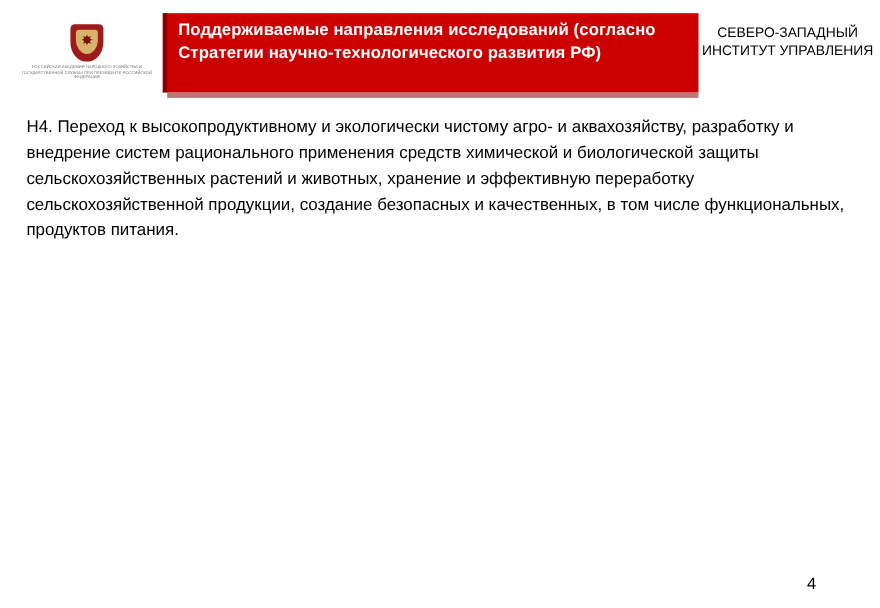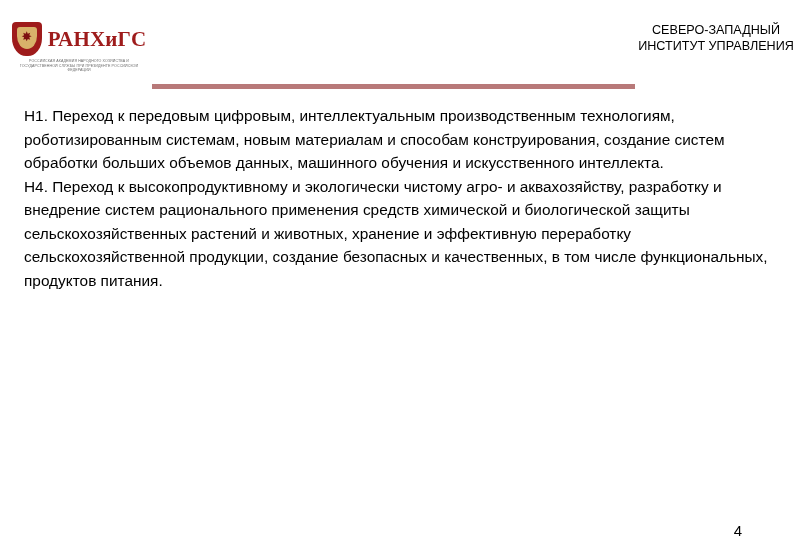--- a/index.html
+++ b/index.html
@@ -160,28 +160,29 @@
 
 <div class="header">
 
   <div class="logo-block">
     <div class="logo-row">
       <span class="logo-emblem">
         <span class="shield"></span>
         <span class="inner"></span>
         <span class="eagle">✸</span>
       </span>
-      <span class="logo-text">РАНХиГС</span>
     </div>
     <div class="logo-sub">РОССИЙСКАЯ АКАДЕМИЯ НАРОДНОГО ХОЗЯЙСТВА И ГОСУДАРСТВЕННОЙ СЛУЖБЫ ПРИ ПРЕЗИДЕНТЕ РОССИЙСКОЙ ФЕДЕРАЦИИ</div>
   </div>
 
   <div class="banner-shadow"></div>
+  <div class="title-banner">
+    <div class="title-text">Поддерживаемые направления исследований (согласно Стратегии научно-технологического развития РФ)</div>
+  </div>
 
   <div class="institute-title">СЕВЕРО-ЗАПАДНЫЙ ИНСТИТУТ УПРАВЛЕНИЯ</div>
 </div>
 
 <div class="content">
-  <p class="para">Н1. Переход к передовым цифровым, интеллектуальным производственным технологиям, роботизированным системам, новым материалам и способам конструирования, создание систем обработки больших объемов данных, машинного обучения и искусственного интеллекта.</p>
   <p class="para">Н4. Переход к высокопродуктивному и экологически чистому агро- и аквахозяйству, разработку и внедрение систем рационального применения средств химической и биологической защиты сельскохозяйственных растений и животных, хранение и эффективную переработку сельскохозяйственной продукции, создание безопасных и качественных, в том числе функциональных, продуктов питания.</p>
 </div>
 
 <div class="slide-number">4</div>
 
 </body></html>

